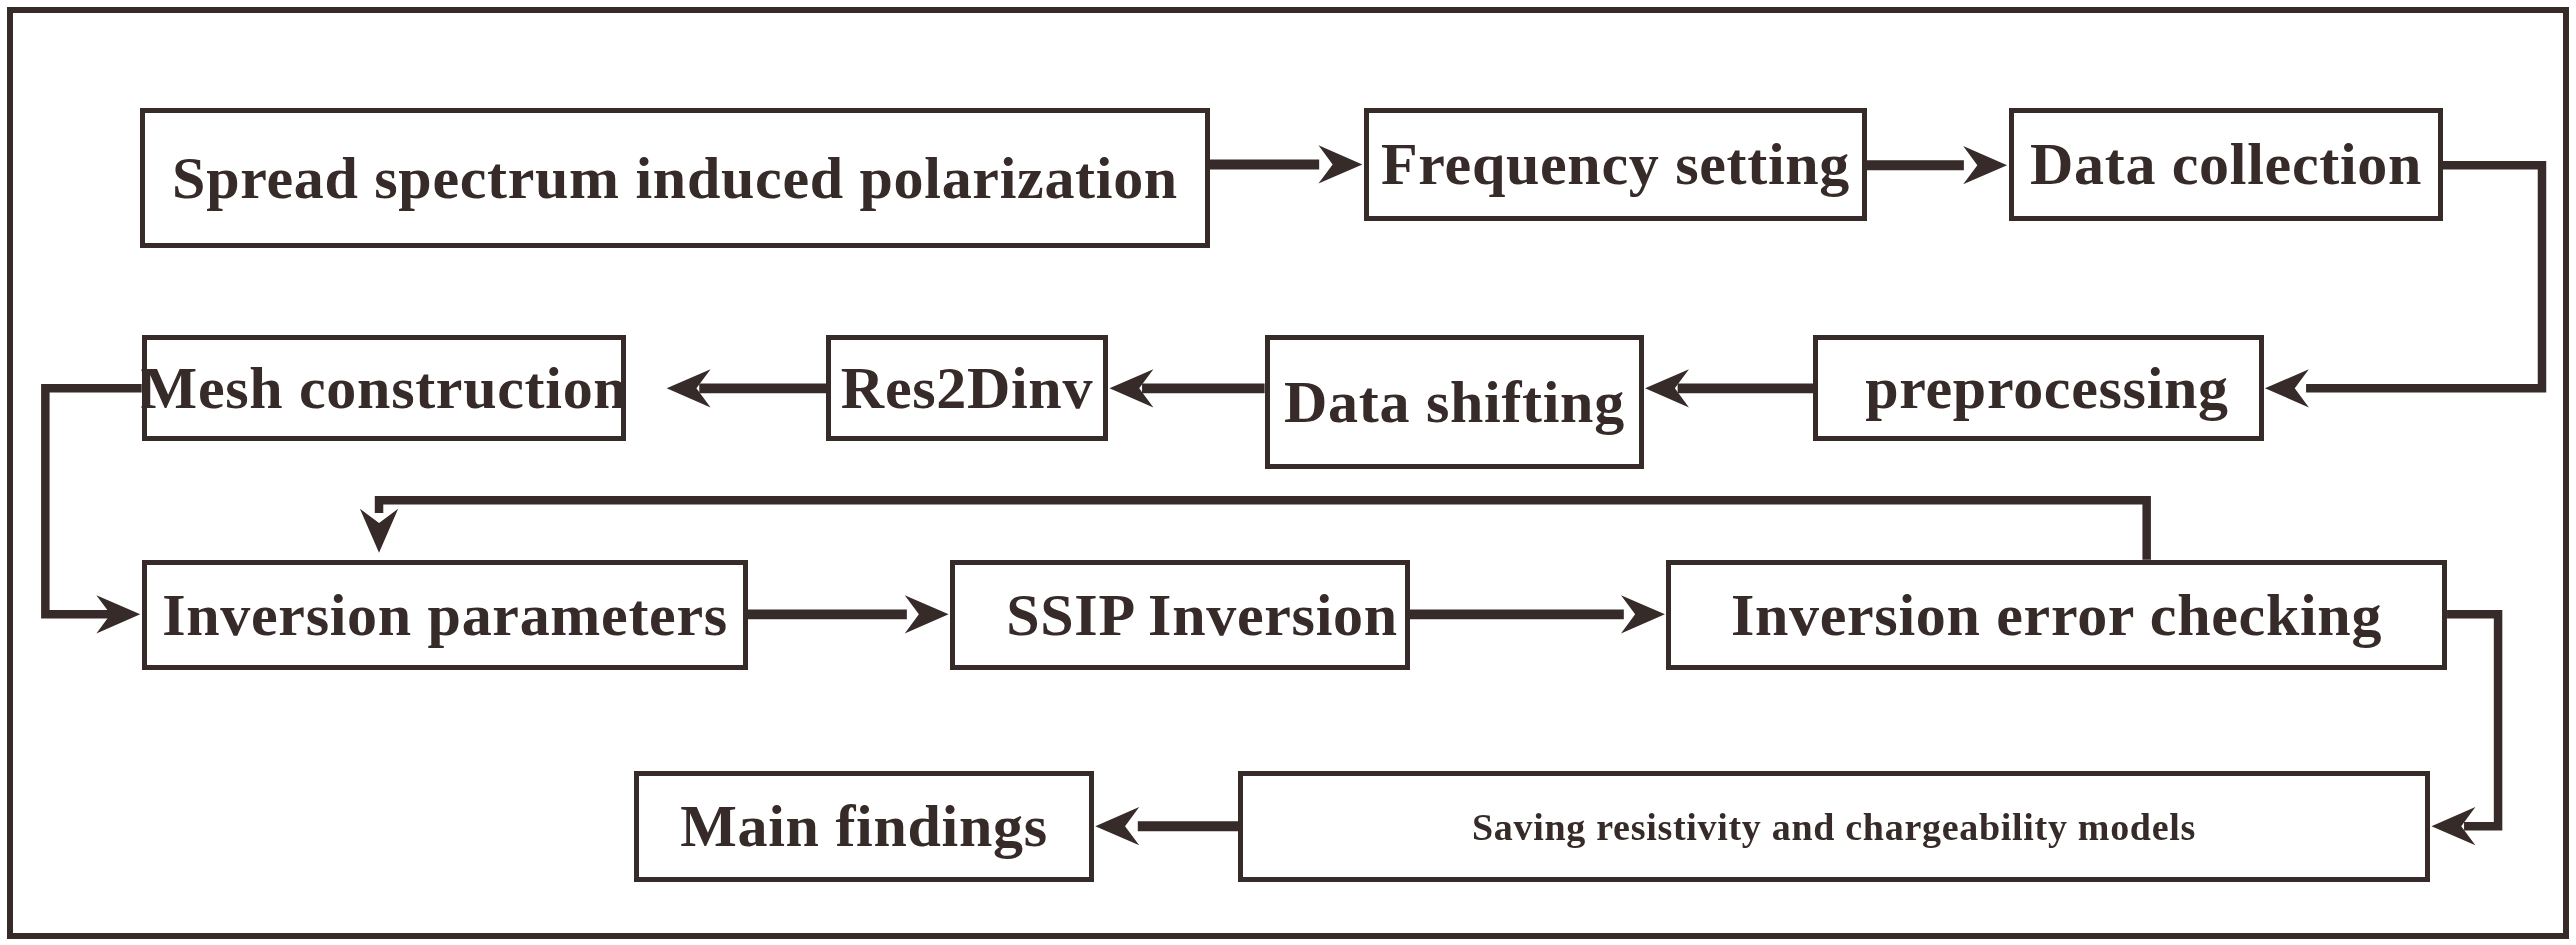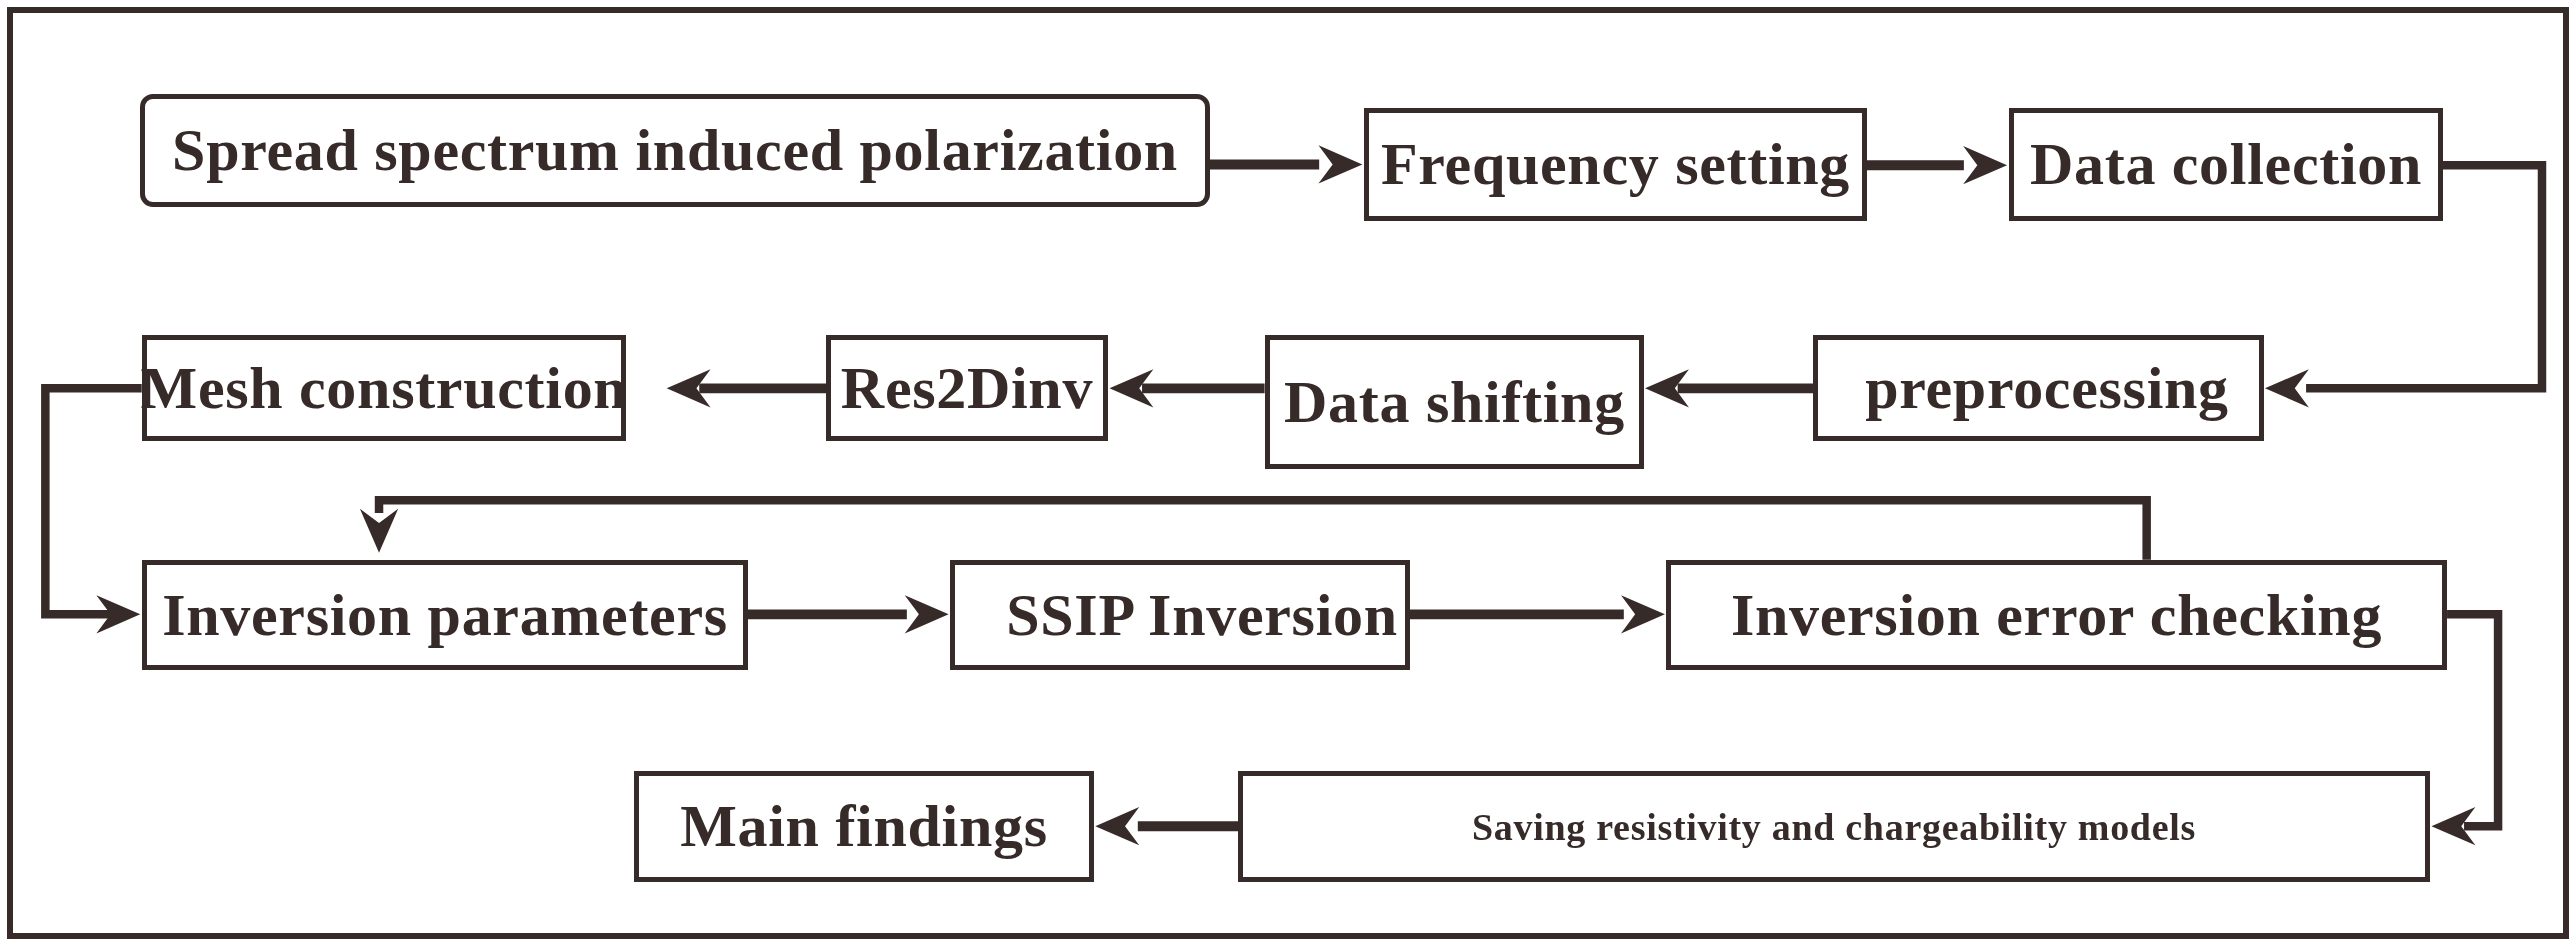--- a/index.html
+++ b/index.html
@@ -21,21 +21,21 @@
     background:#ffffff;
     display:flex;align-items:center;justify-content:center;
     color:#362b29;
     font-weight:bold;
     font-size:60px;
     white-space:nowrap;
     letter-spacing:0.7px;
     box-sizing:border-box;
   }
   
-  .n0{left:140px; top:94px; width:1070px;height:113px;border-radius:13px;}
+  .n0{left:140px; top:108px; width:1070px;height:140px;}
   .n1{left:1364px;top:108px; width:503px; height:113px;}
   .n2{left:2009px;top:108px; width:434px; height:113px;}
   .n3{left:1813px;top:335px; width:451px; height:106px;padding-left:17px;}
   .n4{left:1265px;top:335px; width:379px; height:134px;justify-content:center;}
   .n5{left:826px;top:335px; width:282px; height:106px;}
   .n6{left:142px; top:335px; width:484px; height:106px;text-align:right;}
   .n7{left:142px; top:560px; width:606px; height:110px;}
   .n8{left:950px;top:560px; width:460px; height:110px;padding-left:44px;}
   .n9{left:1666px;top:560px; width:781px;height:110px;}
   .n10{left:1238px;top:771px;width:1192px;height:111px;font-size:38px;}

